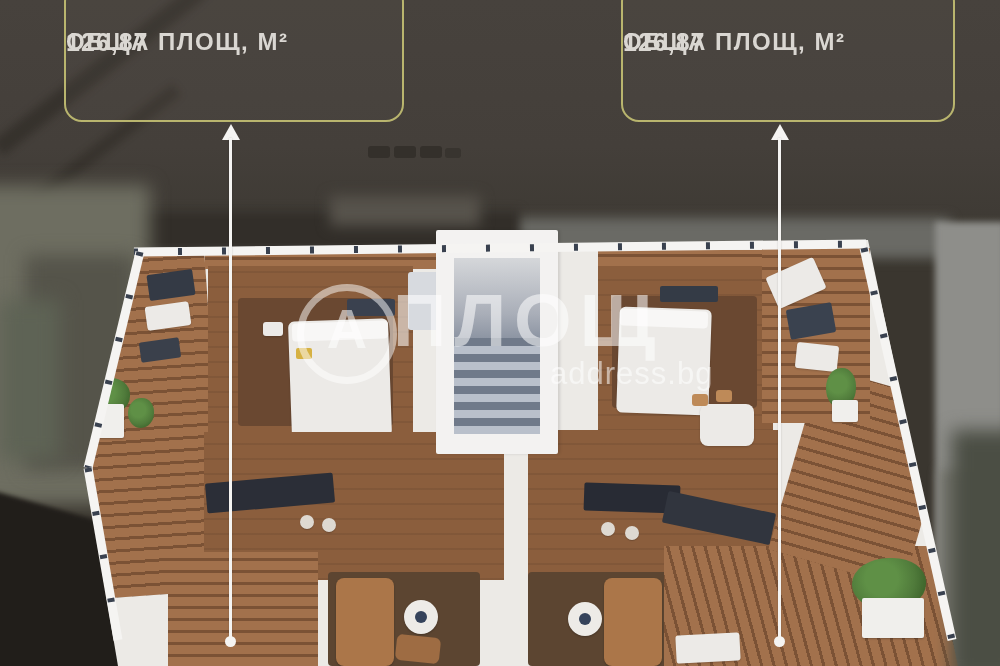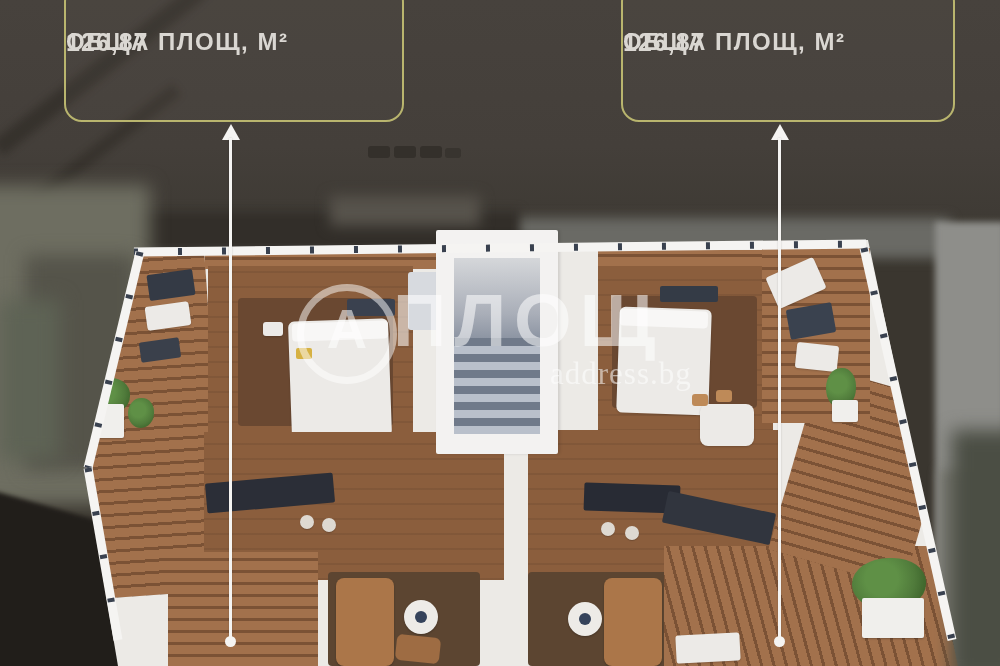--- a/index.html
+++ b/index.html
@@ -31,21 +31,21 @@
   .stool{border-radius:50%;background:#ded9d1;box-shadow:0 1px 1px rgba(0,0,0,.2);}
   
   #rails{left:0;top:0;z-index:3;filter:blur(.5px);}
   .rail-base{stroke:var(--marker-white);stroke-width:9;fill:none;}
   .rail-posts{stroke:var(--railing-dark);stroke-width:7;fill:none;stroke-dasharray:4 40;}
   
   .wm{z-index:4;color:rgba(255,255,255,.55);}
   #wm-circle{left:297px;top:284px;width:100px;height:100px;border:7px solid rgba(255,255,255,.5);border-radius:50%;}
   #wm-letter{left:297px;top:296px;width:100px;text-align:center;font-size:56px;font-weight:bold;}
   #wm-brand{left:393px;top:278px;font-size:74px;font-weight:bold;letter-spacing:8px;white-space:nowrap;}
-  #wm-site{left:550px;top:356px;font-size:31px;font-weight:500;letter-spacing:1px;font-family:Liberation Serif, serif;}
+  #wm-site{left:550px;top:356px;font-size:31px;font-weight:500;letter-spacing:1px;}
   
   .callout{
     z-index:6;top:-16px;height:138px;border:2px solid var(--callout-border);
     border-radius:18px;background:rgba(95,90,82,.15);
     color:var(--callout-text);text-align:center;padding-top:40px;line-height:1.32;
   }
   .callout .val{position:static;display:block;font-size:25px;font-weight:600;letter-spacing:1px;}
   .callout .lab{position:static;display:block;font-size:24px;font-weight:600;letter-spacing:1.5px;}
   .arrow{z-index:5;}
   .head{width:0;height:0;border-left:9px solid transparent;border-right:9px solid transparent;border-bottom:16px solid var(--marker-white);}

